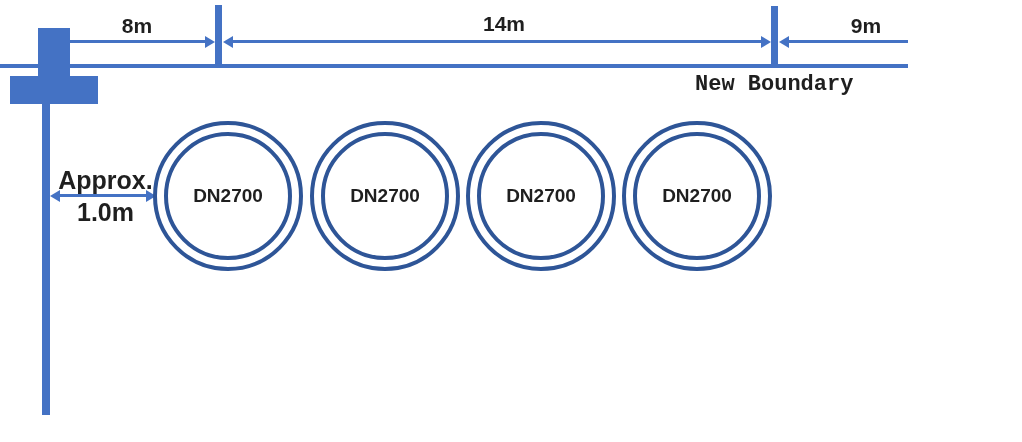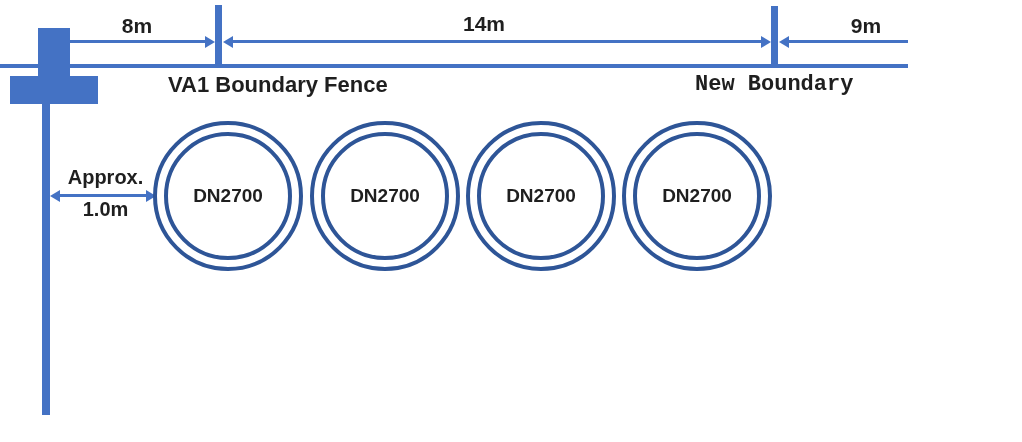--- a/index.html
+++ b/index.html
@@ -20,21 +20,21 @@
   .fill{background:var(--blue);}
   
   .dim-line{position:absolute;height:3px;background:var(--blue);}
   .arr{position:absolute;width:0;height:0;}
   .arr-r{border-top:6px solid transparent;border-bottom:6px solid transparent;border-left:10px solid var(--blue);}
   .arr-l{border-top:6px solid transparent;border-bottom:6px solid transparent;border-right:10px solid var(--blue);}
   
   .lbl{position:absolute;font-weight:bold;white-space:nowrap;}
   .dim-lbl{font-size:21px;text-align:center;}
   .bound-lbl{font-size:22px;}
-  .off-lbl{font-size:20px;text-align:center;}
+  .off-lbl{font-size:25px;text-align:center;}
   
   .pipe{
     position:absolute;top:121px;
     width:142px;height:142px;
     border:4px solid var(--pipe);
     border-radius:50%;
     display:flex;align-items:center;justify-content:center;
   }
   .pipe-inner{
     position:absolute;inset:7px;
@@ -64,28 +64,27 @@
   <div class="abs fill" style="left:215px;top:5px;width:7px;height:63px;"></div>
   <div class="abs fill" style="left:771px;top:6px;width:7px;height:62px;"></div>
 
   <div class="dim-line" style="left:70px;top:40px;width:137px;"></div>
   <div class="arr arr-r" style="left:205px;top:35.5px;"></div>
   <div class="lbl dim-lbl" style="left:87px;top:14px;width:100px;">8m</div>
 
   <div class="dim-line" style="left:231px;top:40px;width:533px;"></div>
   <div class="arr arr-l" style="left:223px;top:35.5px;"></div>
   <div class="arr arr-r" style="left:761px;top:35.5px;"></div>
-  <div class="lbl dim-lbl" style="left:424px;top:12px;width:120px;">14m</div>
+  <div class="lbl dim-lbl" style="left:444px;top:12px;width:120px;">14m</div>
 
   <div class="dim-line" style="left:787px;top:40px;width:147px;"></div>
   <div class="arr arr-l" style="left:779px;top:35.5px;"></div>
   <div class="arr arr-r" style="left:933px;top:35.5px;"></div>
   <div class="lbl dim-lbl" style="left:816px;top:14px;width:100px;">9m</div>
 
-  <div class="lbl bound-lbl" style="left:168px;top:72px;">VA1 Boundary Fence</div>
   <div class="lbl bound-lbl" style="left:695px;top:72px;font-family:Liberation Mono, monospace;">New Boundary</div>
 
   <div class="dim-line" style="left:58px;top:194px;width:90px;"></div>
   <div class="arr arr-l" style="left:50px;top:189.5px;"></div>
   <div class="arr arr-r" style="left:146px;top:189.5px;"></div>
   <div class="lbl off-lbl" style="left:53px;top:166px;width:105px;">Approx.</div>
   <div class="lbl off-lbl" style="left:53px;top:198px;width:105px;">1.0m</div>
 
   <div class="pipe" style="left:153px;">
     <div class="pipe-inner"></div>

